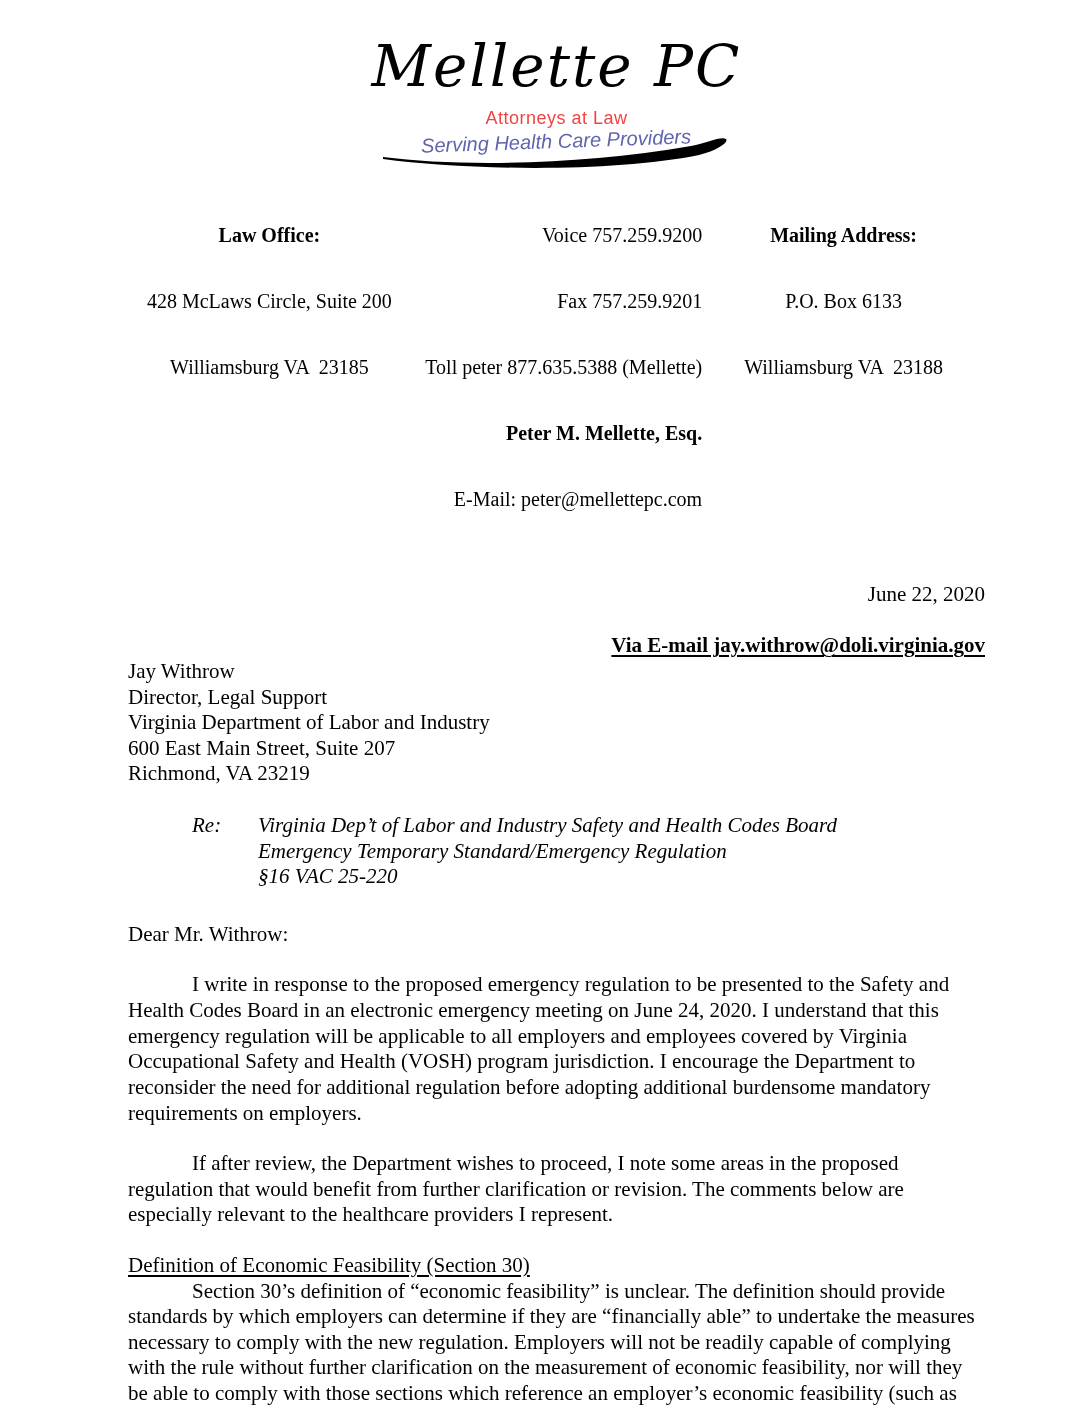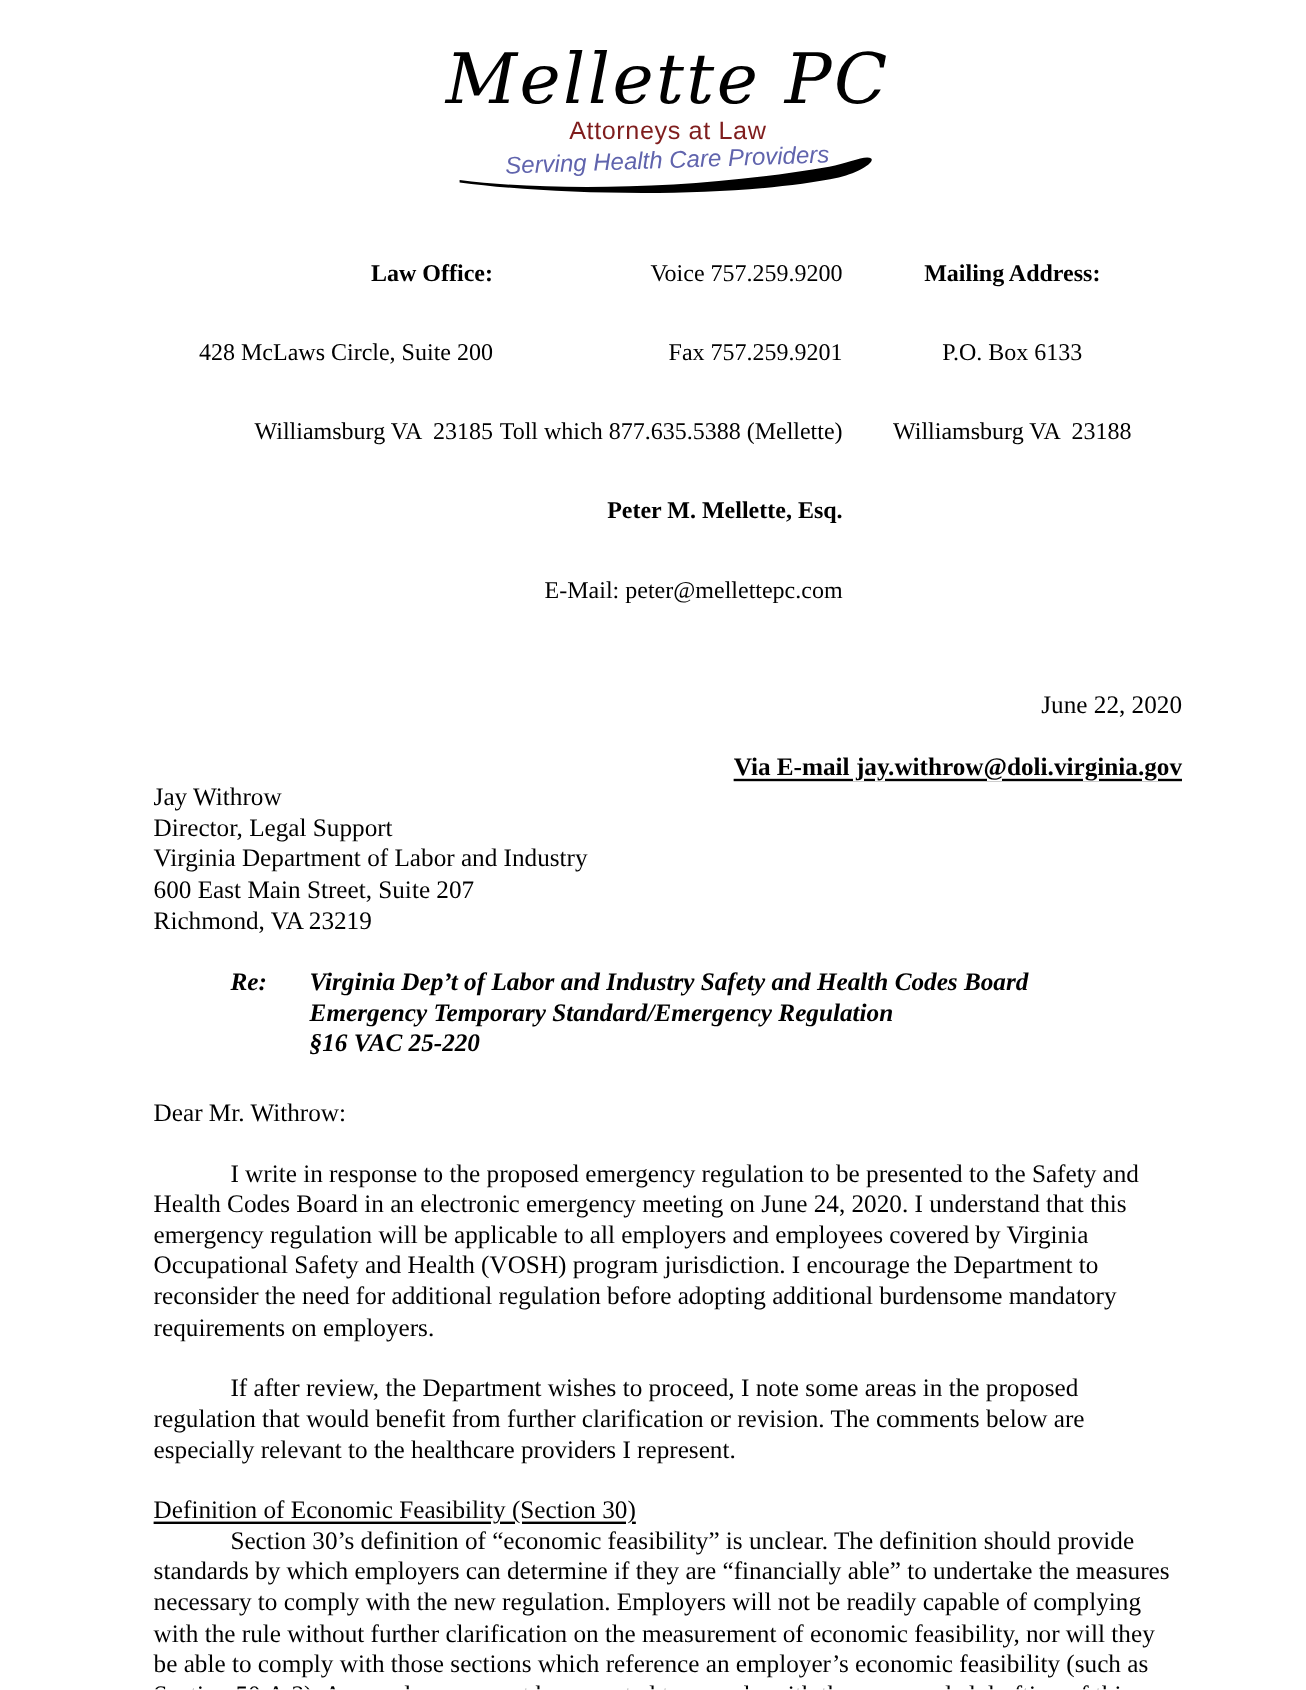--- a/index.html
+++ b/index.html
@@ -22,25 +22,25 @@
   .logo-name {
     font-family: "DejaVu Serif", serif;
     font-style: italic;
     font-size: 58px;
     line-height: 1.05;
     letter-spacing: 2px;
     color: #000;
   }
   .logo-tagline {
     font-family: "Liberation Sans", sans-serif;
-    font-size: 21px;
+    font-size: 18px;
     line-height: 1.05;
-    margin-top: 2px;
+    margin-top: 12px;
     letter-spacing: 0.5px;
-    color: #7f1d1d;
+    color: #ef4444;
   }
   .logo-sub {
     position: relative;
     width: 340px;
     height: 38px;
     margin: 0 auto;
   }
   .logo-subtagline {
     position: relative;
     z-index: 2;
@@ -57,39 +57,39 @@
     left: -6px;
     top: 9px;
     width: 352px;
     height: 32px;
     z-index: 1;
   }
 
   
   .head-row { display: flex; font-size: 20px; line-height: 22px; margin-top: 14px; }
   .head-col { white-space: pre-wrap; }
-  .head-left  { width: 33%; text-align: right; }
+  .head-left  { width: 33%; text-align: center; }
   .head-center{ width: 34%; text-align: right; }
   .head-right { width: 33%; text-align: center; }
   .bold { font-weight: bold; }
 
   
   .date-line { text-align: right; margin-top: 28px; }
   .via-line {
     font-weight: bold;
     text-decoration: underline;
     text-underline-offset: 3px;
     margin-top: 26px;
     text-align: right;
   }
   .recipient div { white-space: pre-wrap; }
   .re-block {
     display: flex;
     margin: 26px 0 0 64px;
-    font-weight: bold;
+    font-weight: normal;
     font-style: italic;
   }
   .re-label { width: 66px; flex: none; }
   .salutation { margin-top: 32px; }
   .body-para {
     margin: 25px 0 0 0;
     text-indent: 64px;
     text-align: left;
   }
   .section-heading {
@@ -117,21 +117,21 @@
 
   <div class="head-row">
     <div class="head-col head-left">
       <div class="bold">Law Office:</div>
       <div>428 McLaws Circle, Suite 200</div>
       <div>Williamsburg VA  23185</div>
     </div>
     <div class="head-col head-center">
       <div>Voice 757.259.9200</div>
       <div>Fax 757.259.9201</div>
-      <div>Toll which 877.635.5388 (Mellette)</div>
+      <div>Toll peter 877.635.5388 (Mellette)</div>
       <div class="bold">Peter M. Mellette, Esq.</div>
       <div>E-Mail: peter@mellettepc.com</div>
     </div>
     <div class="head-col head-right">
       <div class="bold">Mailing Address:</div>
       <div>P.O. Box 6133</div>
       <div>Williamsburg VA  23188</div>
     </div>
   </div>
 

